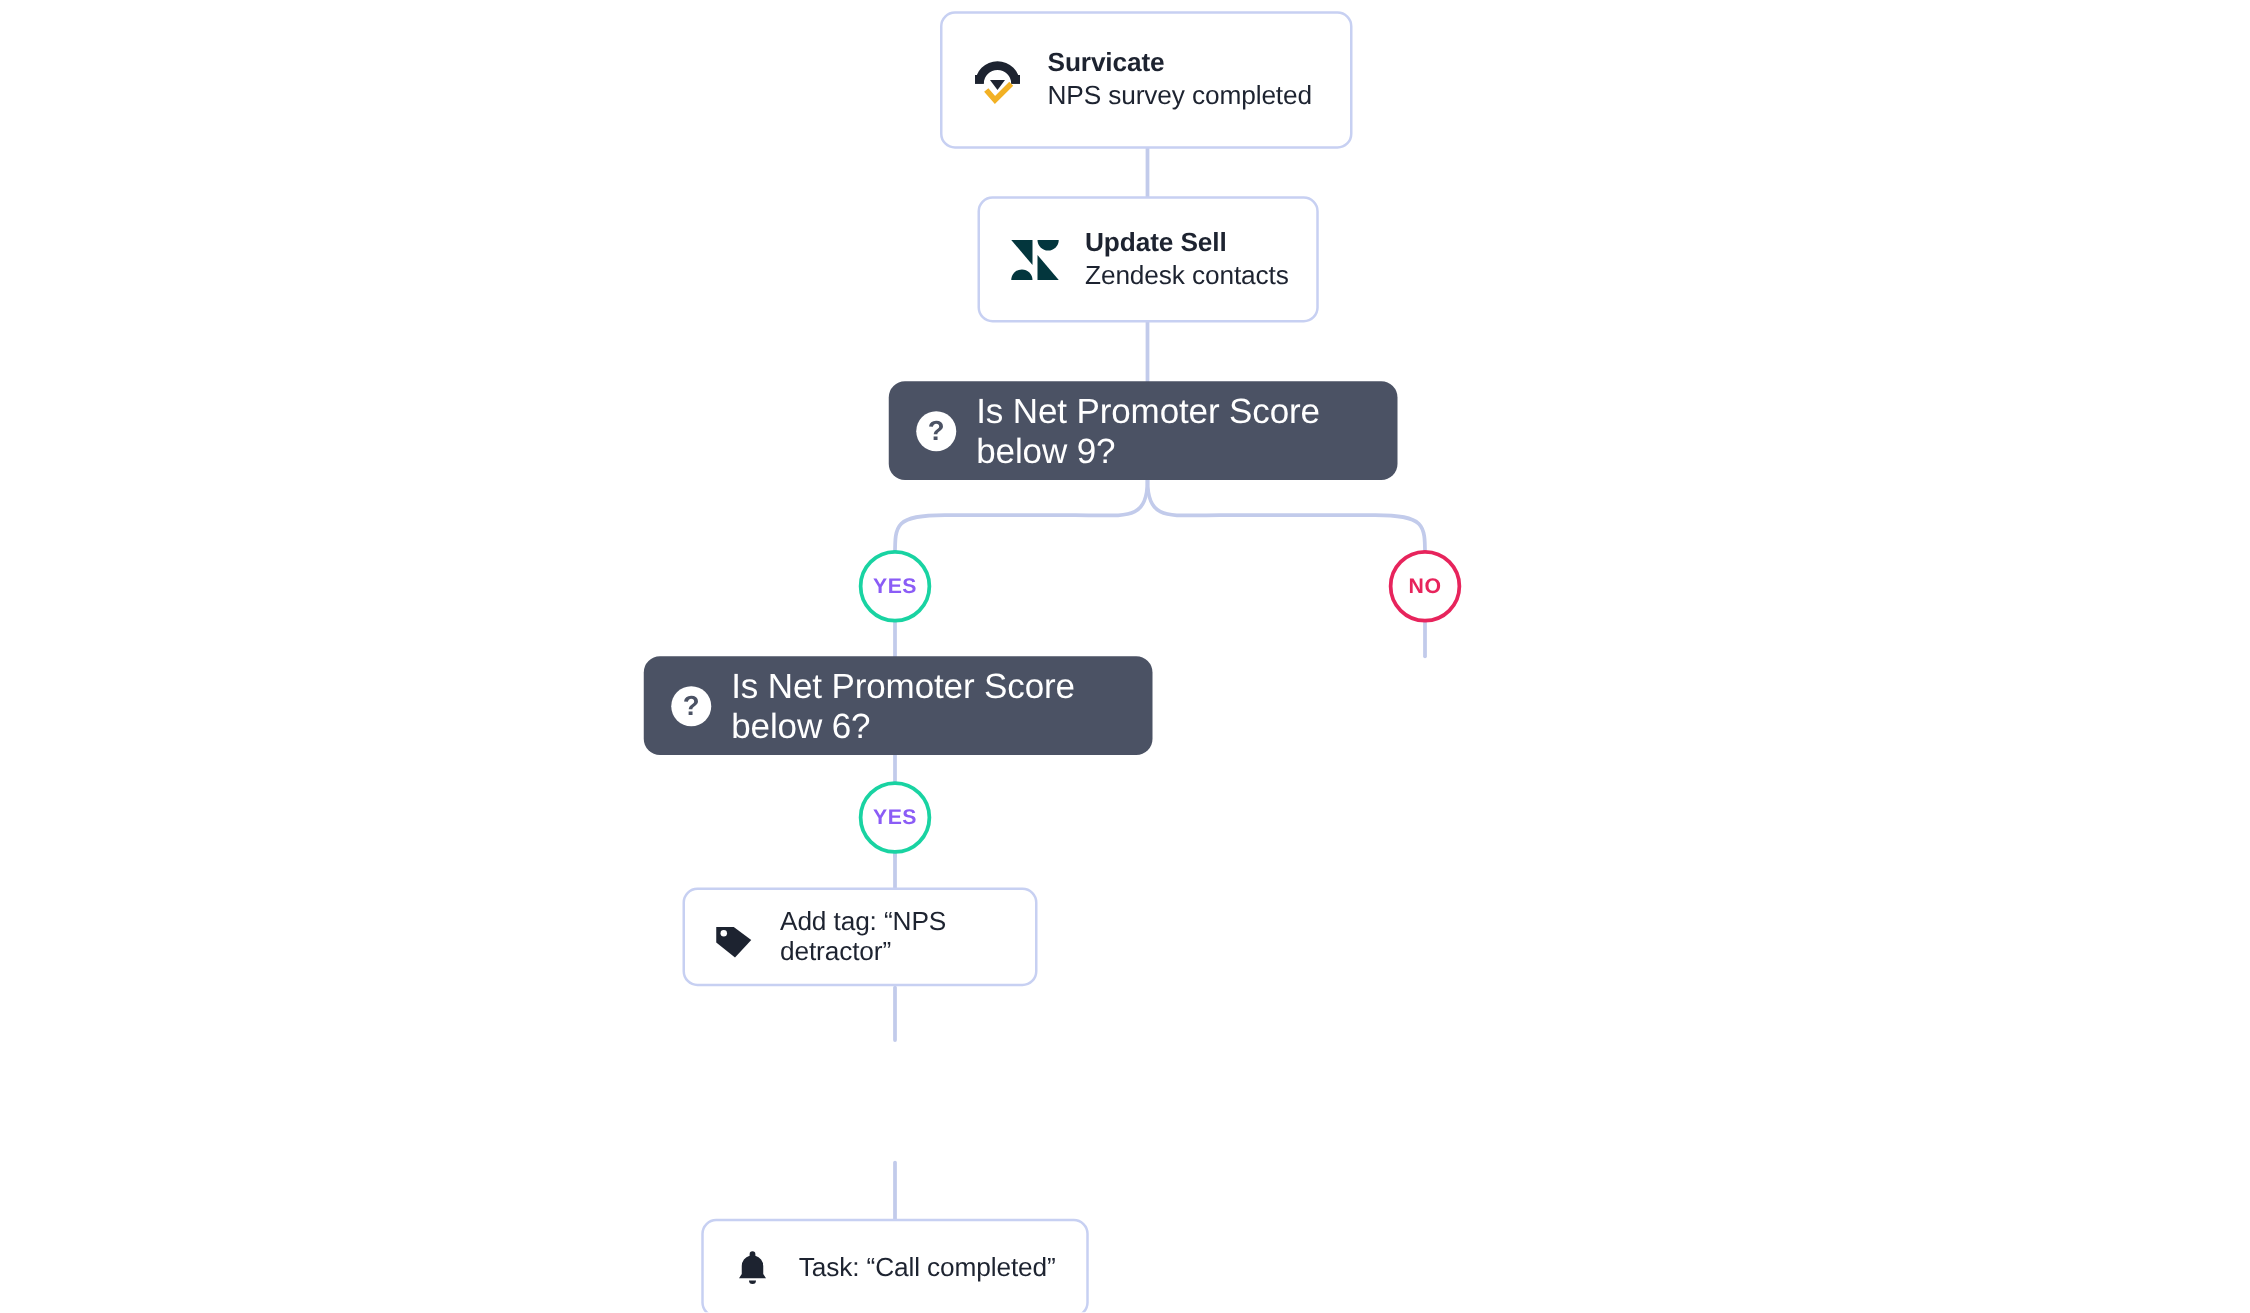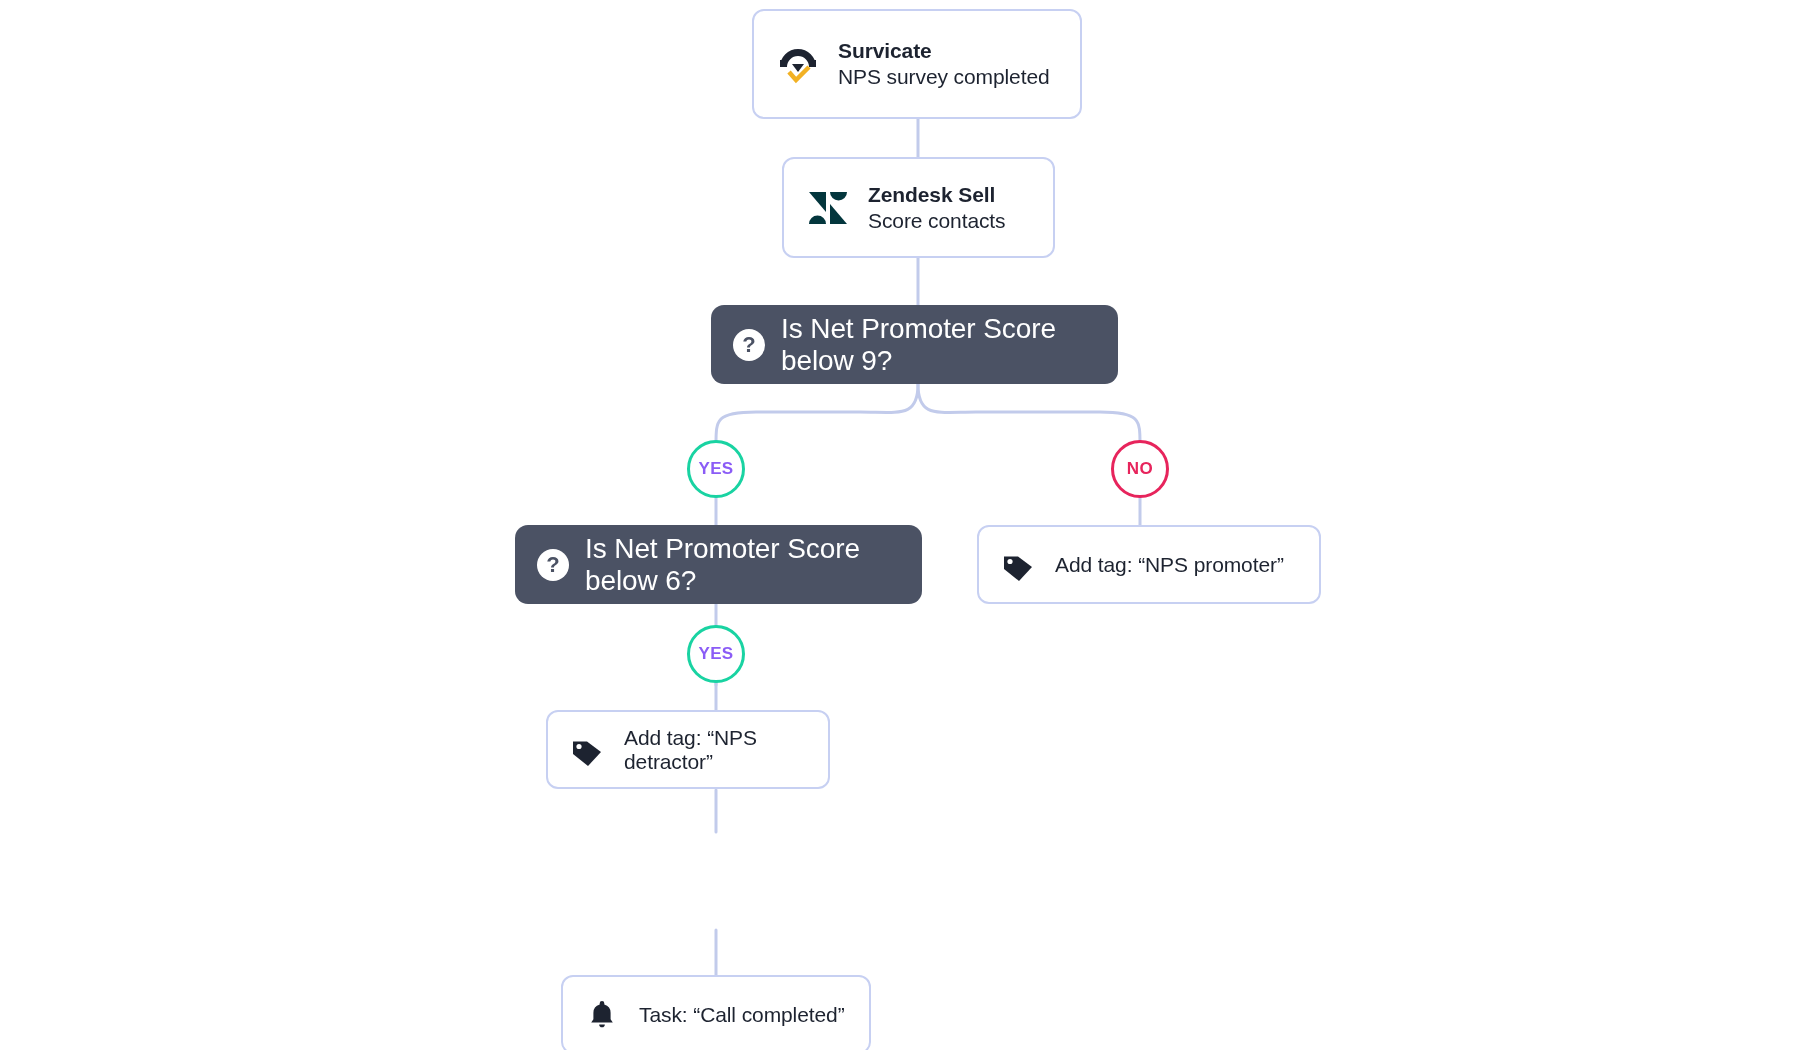--- a/index.html
+++ b/index.html
@@ -169,22 +169,22 @@
   <div class="node" style="left:782px; top:157px; width:273px; height:101px;">
     <span class="icon-wrap">
       <svg width="44" height="44" viewBox="0 0 44 44" xmlns="http://www.w3.org/2000/svg">
         <path d="M20 6 L20 26 L3 6 Z" fill="#03363d"></path>
         <path d="M3 38 A8.5 8.5 0 0 1 20 38 Z" fill="#03363d"></path>
         <path d="M24 38 L24 18 L41 38 Z" fill="#03363d"></path>
         <path d="M41 6 A8.5 8.5 0 0 1 24 6 Z" fill="#03363d"></path>
       </svg>
     </span>
     <span class="texts">
-      <span class="title">Zendesk Sell</span>
-      <span class="subtitle">Score contacts</span>
+      <span class="title">Update Sell</span>
+      <span class="subtitle">Zendesk contacts</span>
     </span>
   </div>
 
   <div class="node decision" style="left:711px; top:305px; width:407px; height:79px;">
     <span class="icon-wrap" style="margin-right:16px;">
       <span class="qmark">?</span>
     </span>
     <span class="single-line">Is Net Promoter Score below 9?</span>
   </div>
 
@@ -196,29 +196,20 @@
     <span>NO</span>
   </div>
 
   <div class="node decision" style="left:515px; top:525px; width:407px; height:79px;">
     <span class="icon-wrap" style="margin-right:16px;">
       <span class="qmark">?</span>
     </span>
     <span class="single-line">Is Net Promoter Score below 6?</span>
   </div>
 
-  <div class="node" style="left:977px; top:525px; width:344px; height:79px;">
-    <span class="icon-wrap" style="margin-right:20px;">
-      <svg width="34" height="34" viewBox="0 0 34 34" xmlns="http://www.w3.org/2000/svg">
-        <path d="M3 8.5 L3 21 L18 33 L31 19 L17 8.5 Z" fill="#1d2330"></path>
-        <circle cx="9" cy="13.5" r="2.6" fill="#ffffff"></circle>
-      </svg>
-    </span>
-    <span class="single-line">Add tag: “NPS promoter”</span>
-  </div>
 
   <div class="badge" style="left:687px; top:625px;">
     <span>YES</span>
   </div>
 
   <div class="node" style="left:546px; top:710px; width:284px; height:79px;">
     <span class="icon-wrap" style="margin-right:20px;">
       <svg width="34" height="34" viewBox="0 0 34 34" xmlns="http://www.w3.org/2000/svg">
         <path d="M3 8.5 L3 21 L18 33 L31 19 L17 8.5 Z" fill="#1d2330"></path>
         <circle cx="9" cy="13.5" r="2.6" fill="#ffffff"></circle>

